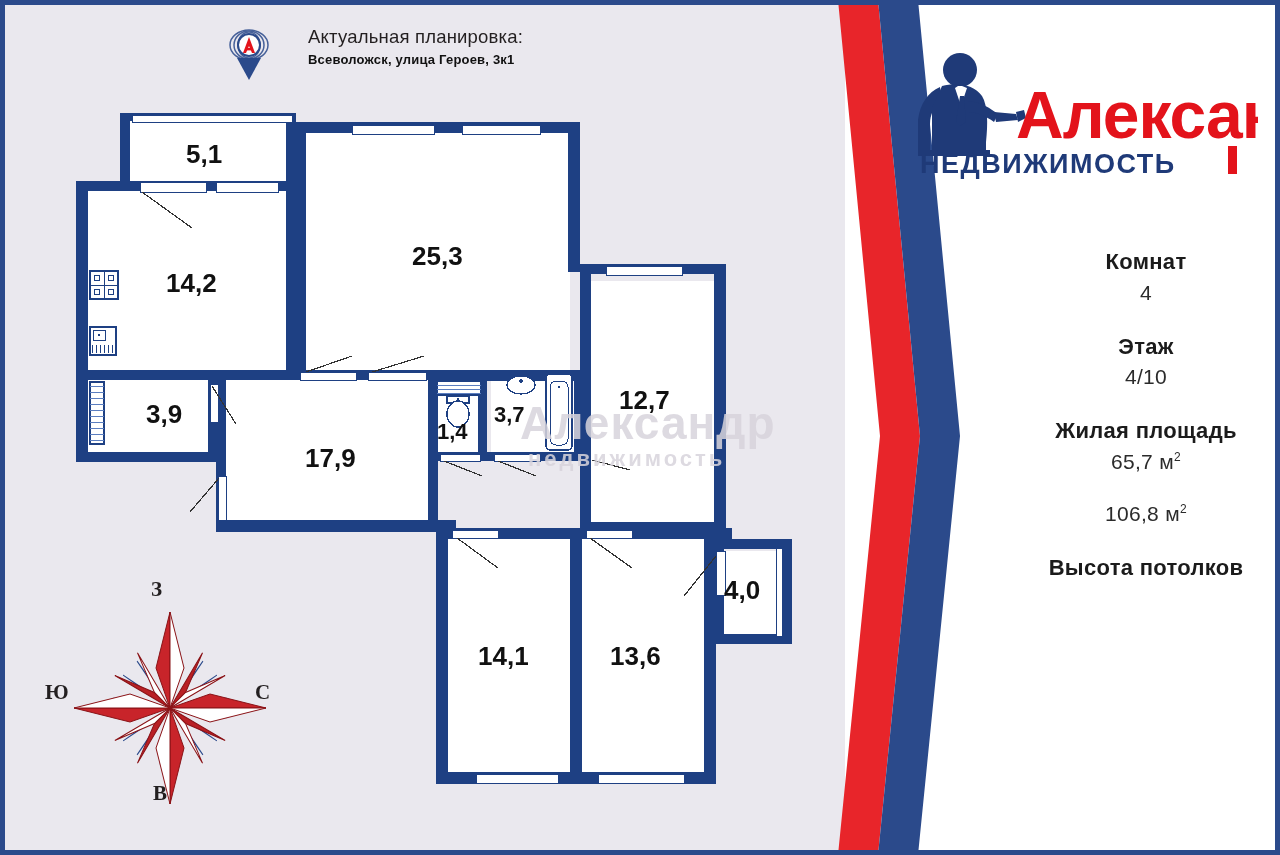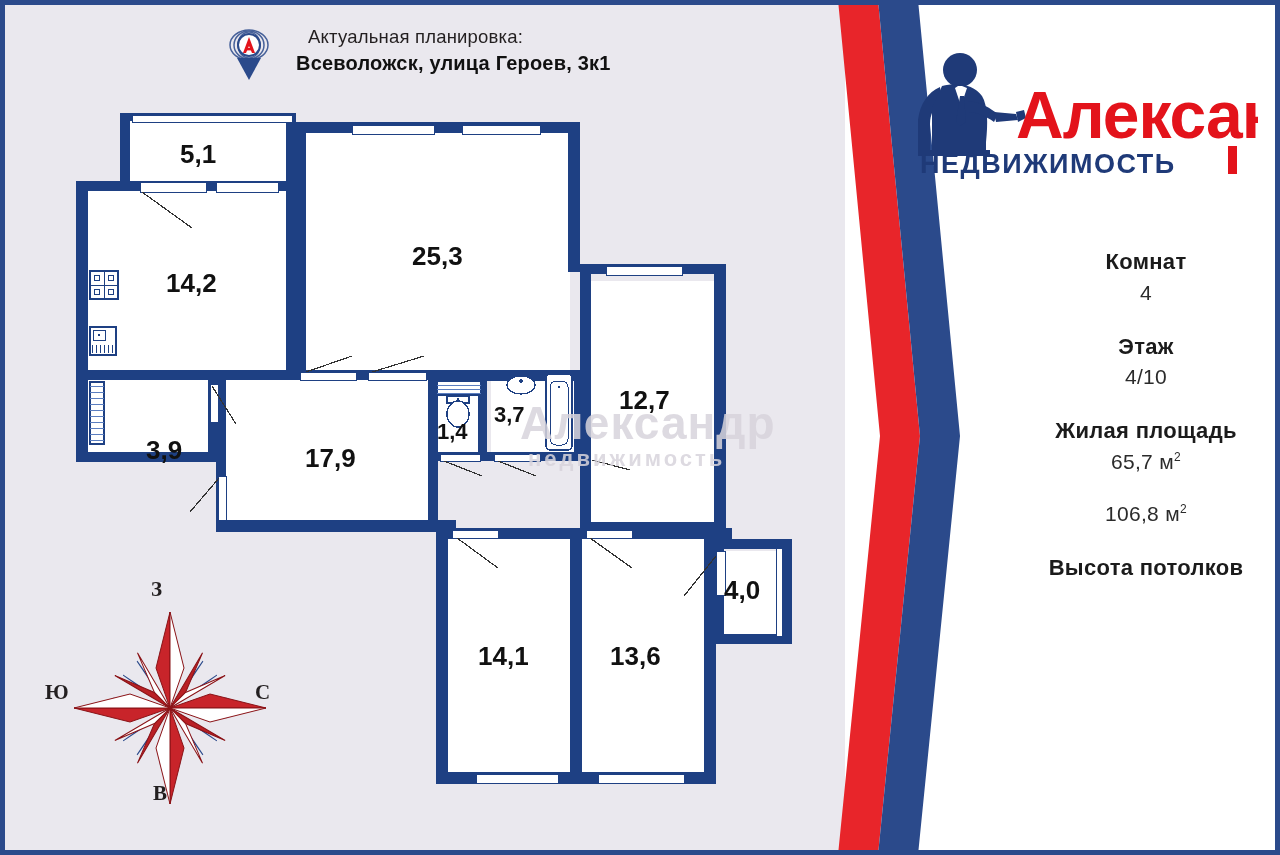--- a/index.html
+++ b/index.html
@@ -18,21 +18,21 @@
   
   .left-panel{position:absolute;left:0;top:0;width:845px;height:855px;background:#eae8ee;}
 
   
   .ribbon{position:absolute;left:780px;top:0;width:200px;height:855px;z-index:5;}
 
   
   .hdr{position:absolute;left:228px;top:26px;width:420px;height:62px;z-index:20;}
   .pin{position:absolute;left:0;top:2px;width:42px;height:56px;}
   .hdr-l1{position:absolute;left:80px;top:0px;font-size:18.5px;color:#231f20;letter-spacing:.2px;}
-  .hdr-l2{position:absolute;left:68px;top:26px;font-size:20px;color:#111;font-weight:bold;letter-spacing:.2px;}
+  .hdr-l2{position:absolute;left:80px;top:26px;font-size:13px;color:#111;font-weight:bold;letter-spacing:.2px;}
 
   
   .info{position:absolute;left:976px;top:248px;width:340px;text-align:center;z-index:20;}
   .info-blk{margin-bottom:28px;}
   .info-label{font-size:22px;font-weight:bold;color:#1b1b1b;letter-spacing:.3px;line-height:1.25;}
   .info-value{font-size:21px;color:#2b2b2b;margin-top:5px;letter-spacing:.3px;}
   .sup{font-size:12px;vertical-align:super;}
 
   
   .logo{position:absolute;left:898px;top:46px;width:360px;height:150px;z-index:20;}
@@ -254,24 +254,24 @@
     <g>
       <rect x="546" y="374" width="26" height="76" rx="4" fill="#ffffff" stroke="#1e4083" stroke-width="1.4"></rect>
       <rect x="550" y="381" width="18" height="64" rx="6" fill="#ffffff" stroke="#1e4083" stroke-width="1"></rect>
       <circle cx="559" cy="387" r="1.6" fill="#1e4083"></circle>
     </g>
   </svg>
 
   <div class="wm wm1">Александр</div>
   <div class="wm wm2">недвижимость</div>
 
-  <div class="area" style="left:180px;top:139px;">5,1</div>
+  <div class="area" style="left:186px;top:139px;">5,1</div>
   <div class="area" style="left:166px;top:268px;">14,2</div>
   <div class="area" style="left:412px;top:241px;">25,3</div>
-  <div class="area" style="left:146px;top:399px;margin-top:36px;">3,9</div>
+  <div class="area" style="left:146px;top:399px;">3,9</div>
   <div class="area" style="left:305px;top:443px;">17,9</div>
   <div class="area sm" style="left:437px;top:419px;">1,4</div>
   <div class="area sm" style="left:494px;top:402px;">3,7</div>
   <div class="area" style="left:619px;top:385px;">12,7</div>
   <div class="area" style="left:478px;top:641px;">14,1</div>
   <div class="area" style="left:610px;top:641px;">13,6</div>
   <div class="area" style="left:724px;top:575px;">4,0</div>
 
   <div class="hdr">
     <svg class="pin" viewBox="0 0 42 56">

